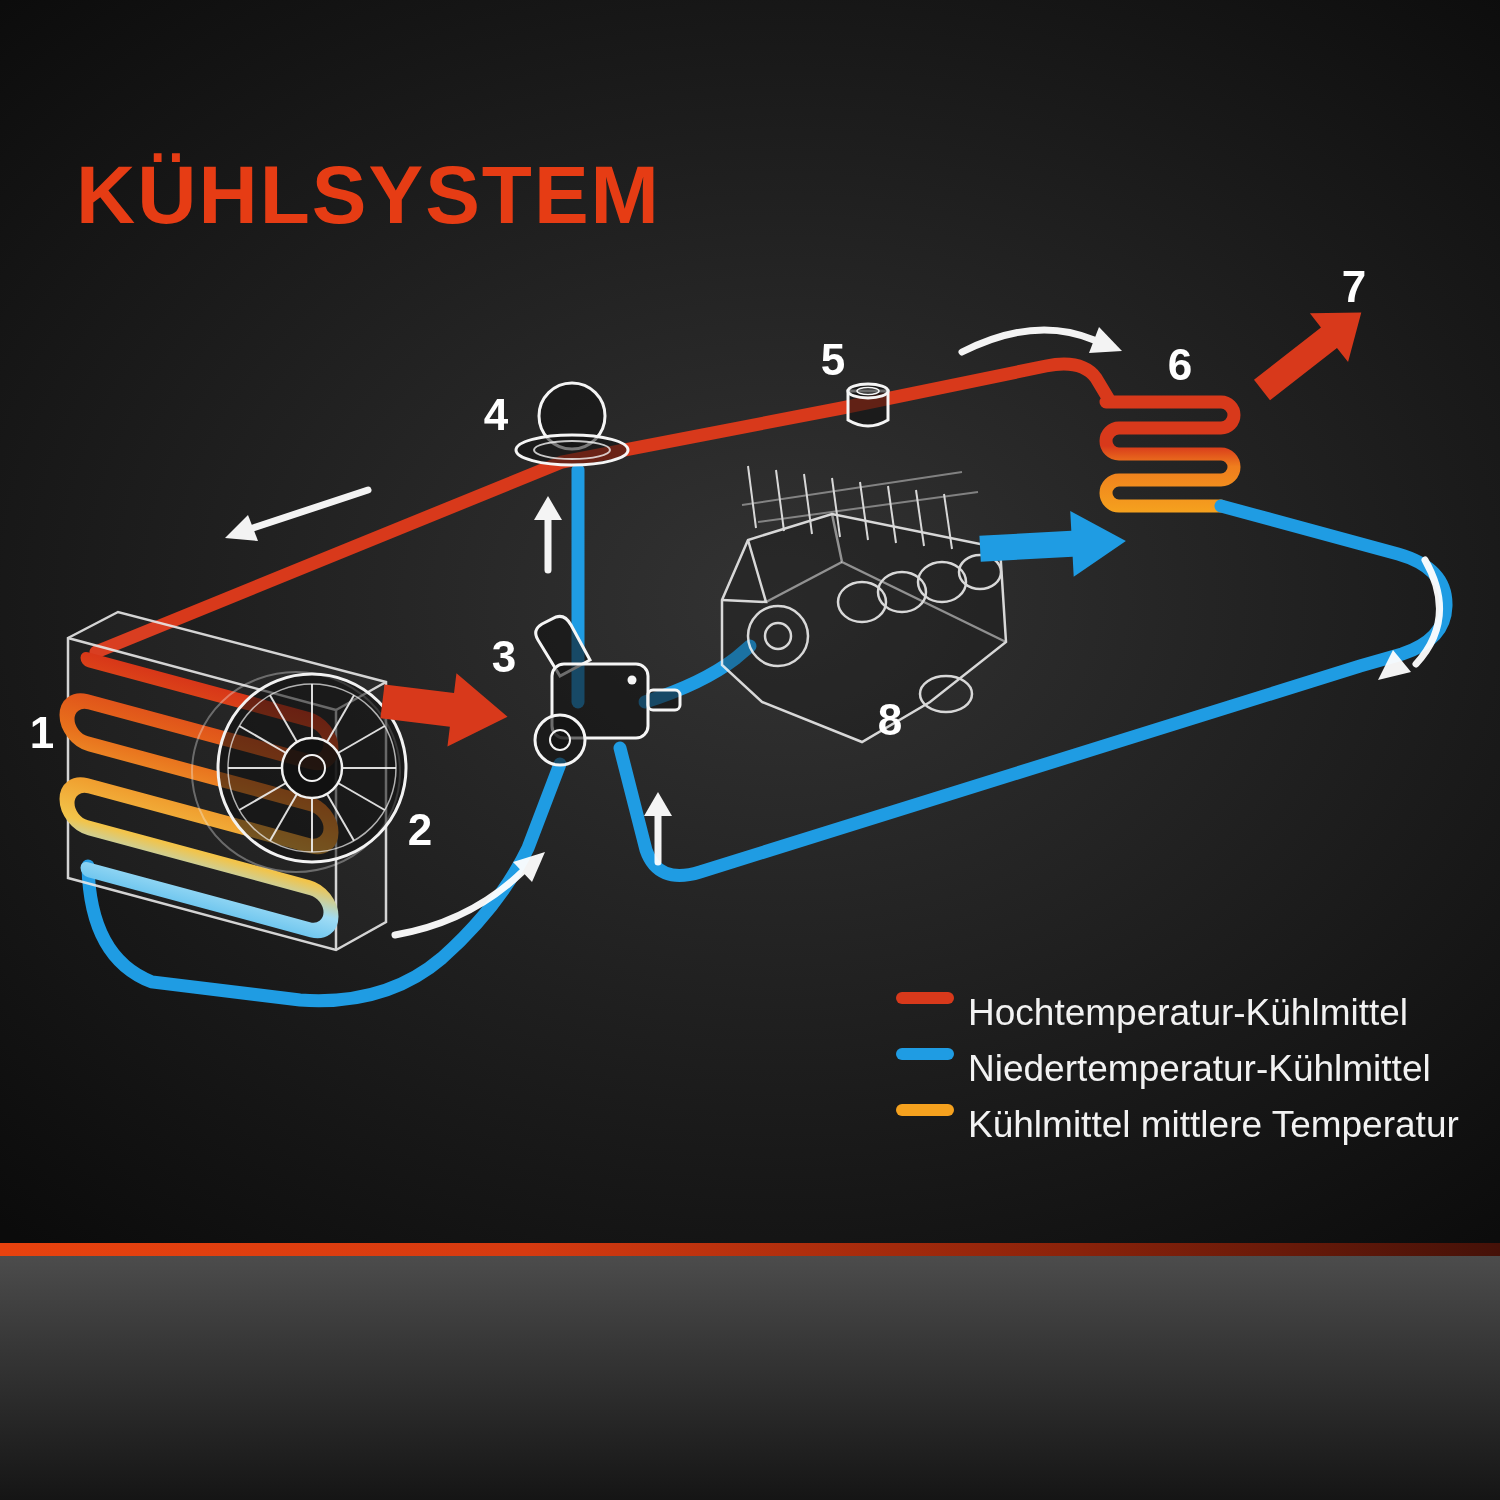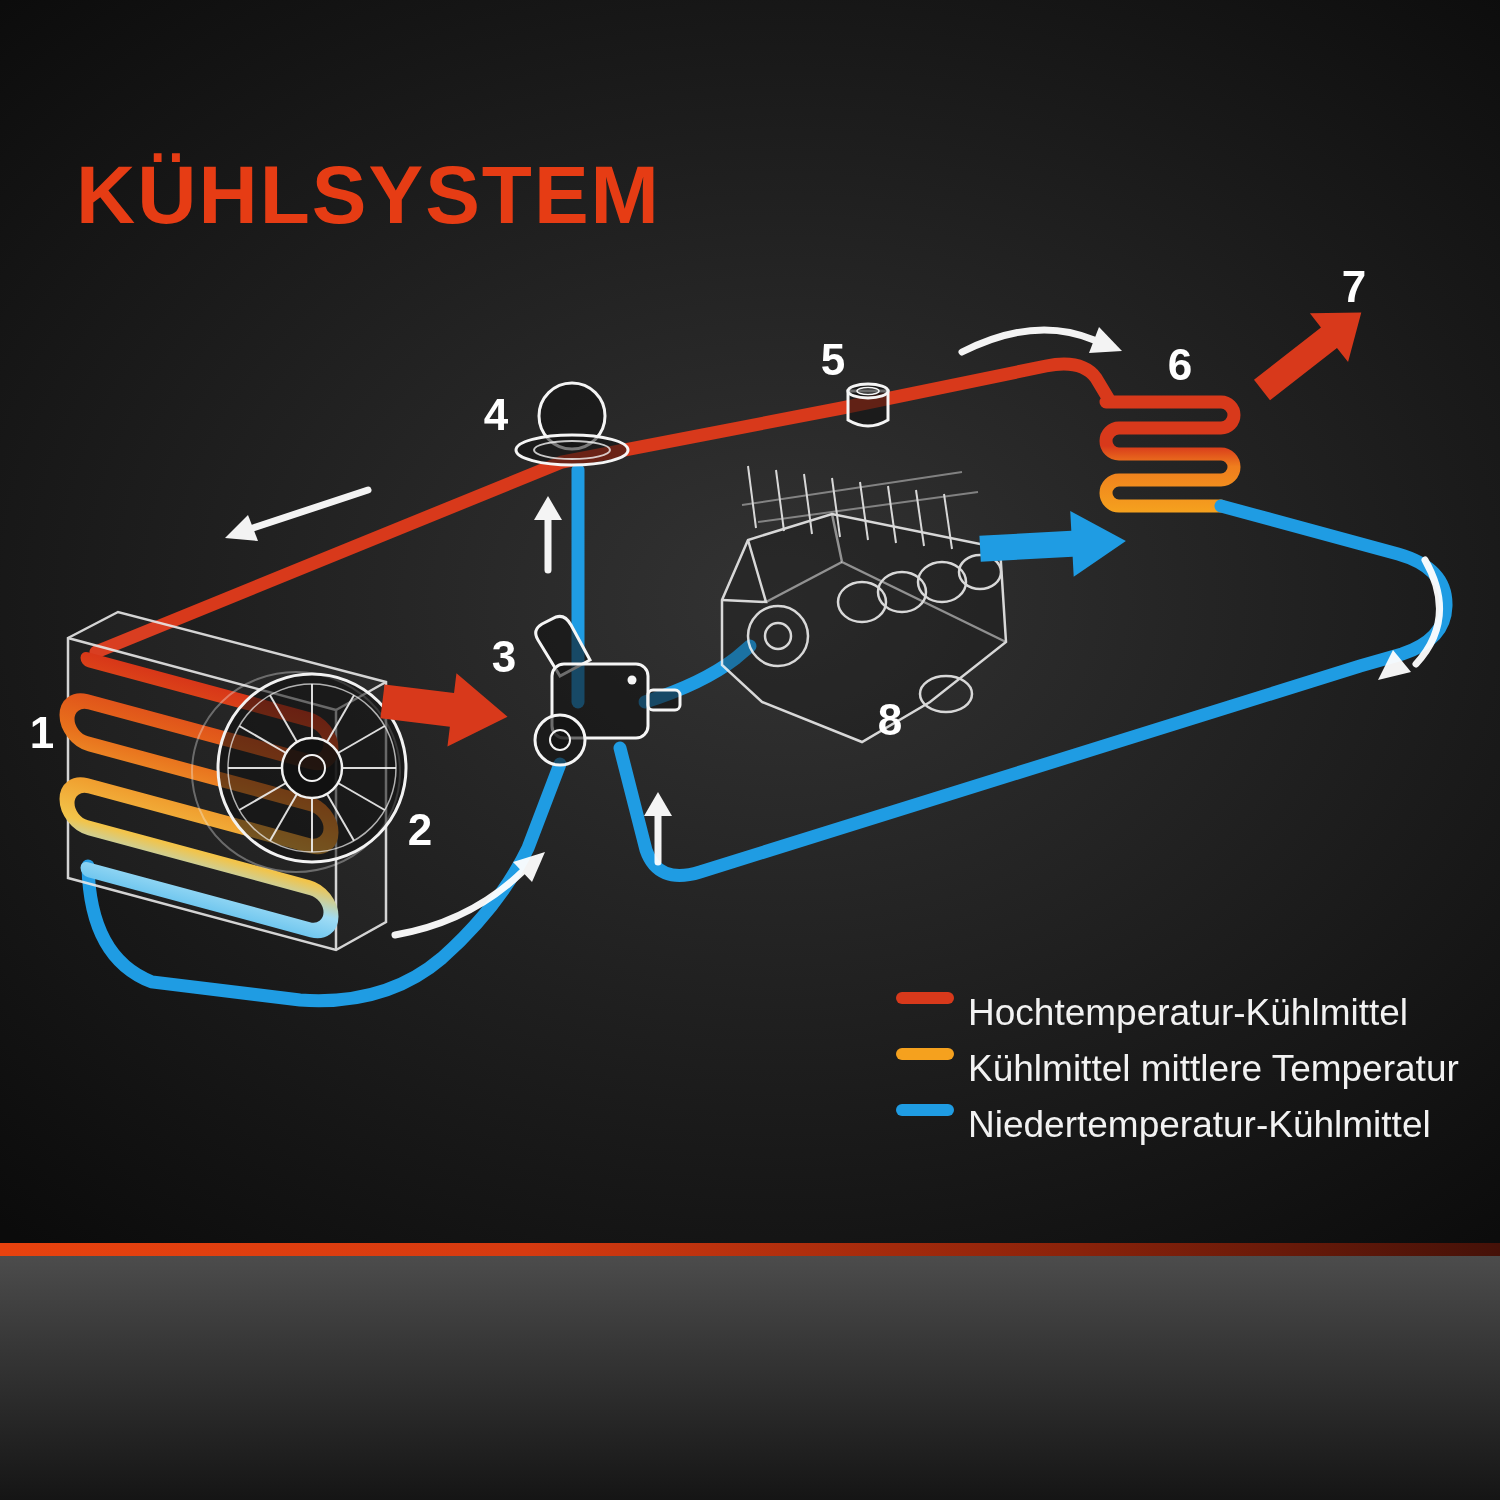--- a/index.html
+++ b/index.html
@@ -179,30 +179,30 @@
 
 <div class="legend">
   <div class="legend-row">
     <svg class="legend-swatch" width="58" height="12">
       <rect width="58" height="12" rx="6" fill="#d8391b"></rect>
     </svg>
     <span class="legend-label">Hochtemperatur-Kühlmittel</span>
   </div>
   <div class="legend-row">
     <svg class="legend-swatch" width="58" height="12">
+      <rect width="58" height="12" rx="6" fill="#1f9ce3"></rect>
+    </svg>
+    <span class="legend-label">Niedertemperatur-Kühlmittel</span>
+  </div>
+  <div class="legend-row">
+    <svg class="legend-swatch" width="58" height="12">
       <rect width="58" height="12" rx="6" fill="#f5a11e"></rect>
     </svg>
     <span class="legend-label">Kühlmittel mittlere Temperatur</span>
   </div>
-  <div class="legend-row">
-    <svg class="legend-swatch" width="58" height="12">
-      <rect width="58" height="12" rx="6" fill="#1f9ce3"></rect>
-    </svg>
-    <span class="legend-label">Niedertemperatur-Kühlmittel</span>
-  </div>
 </div>
 
 <div class="divider"></div>
 
 <div class="bottom-panel">
   
   
   
   
   

